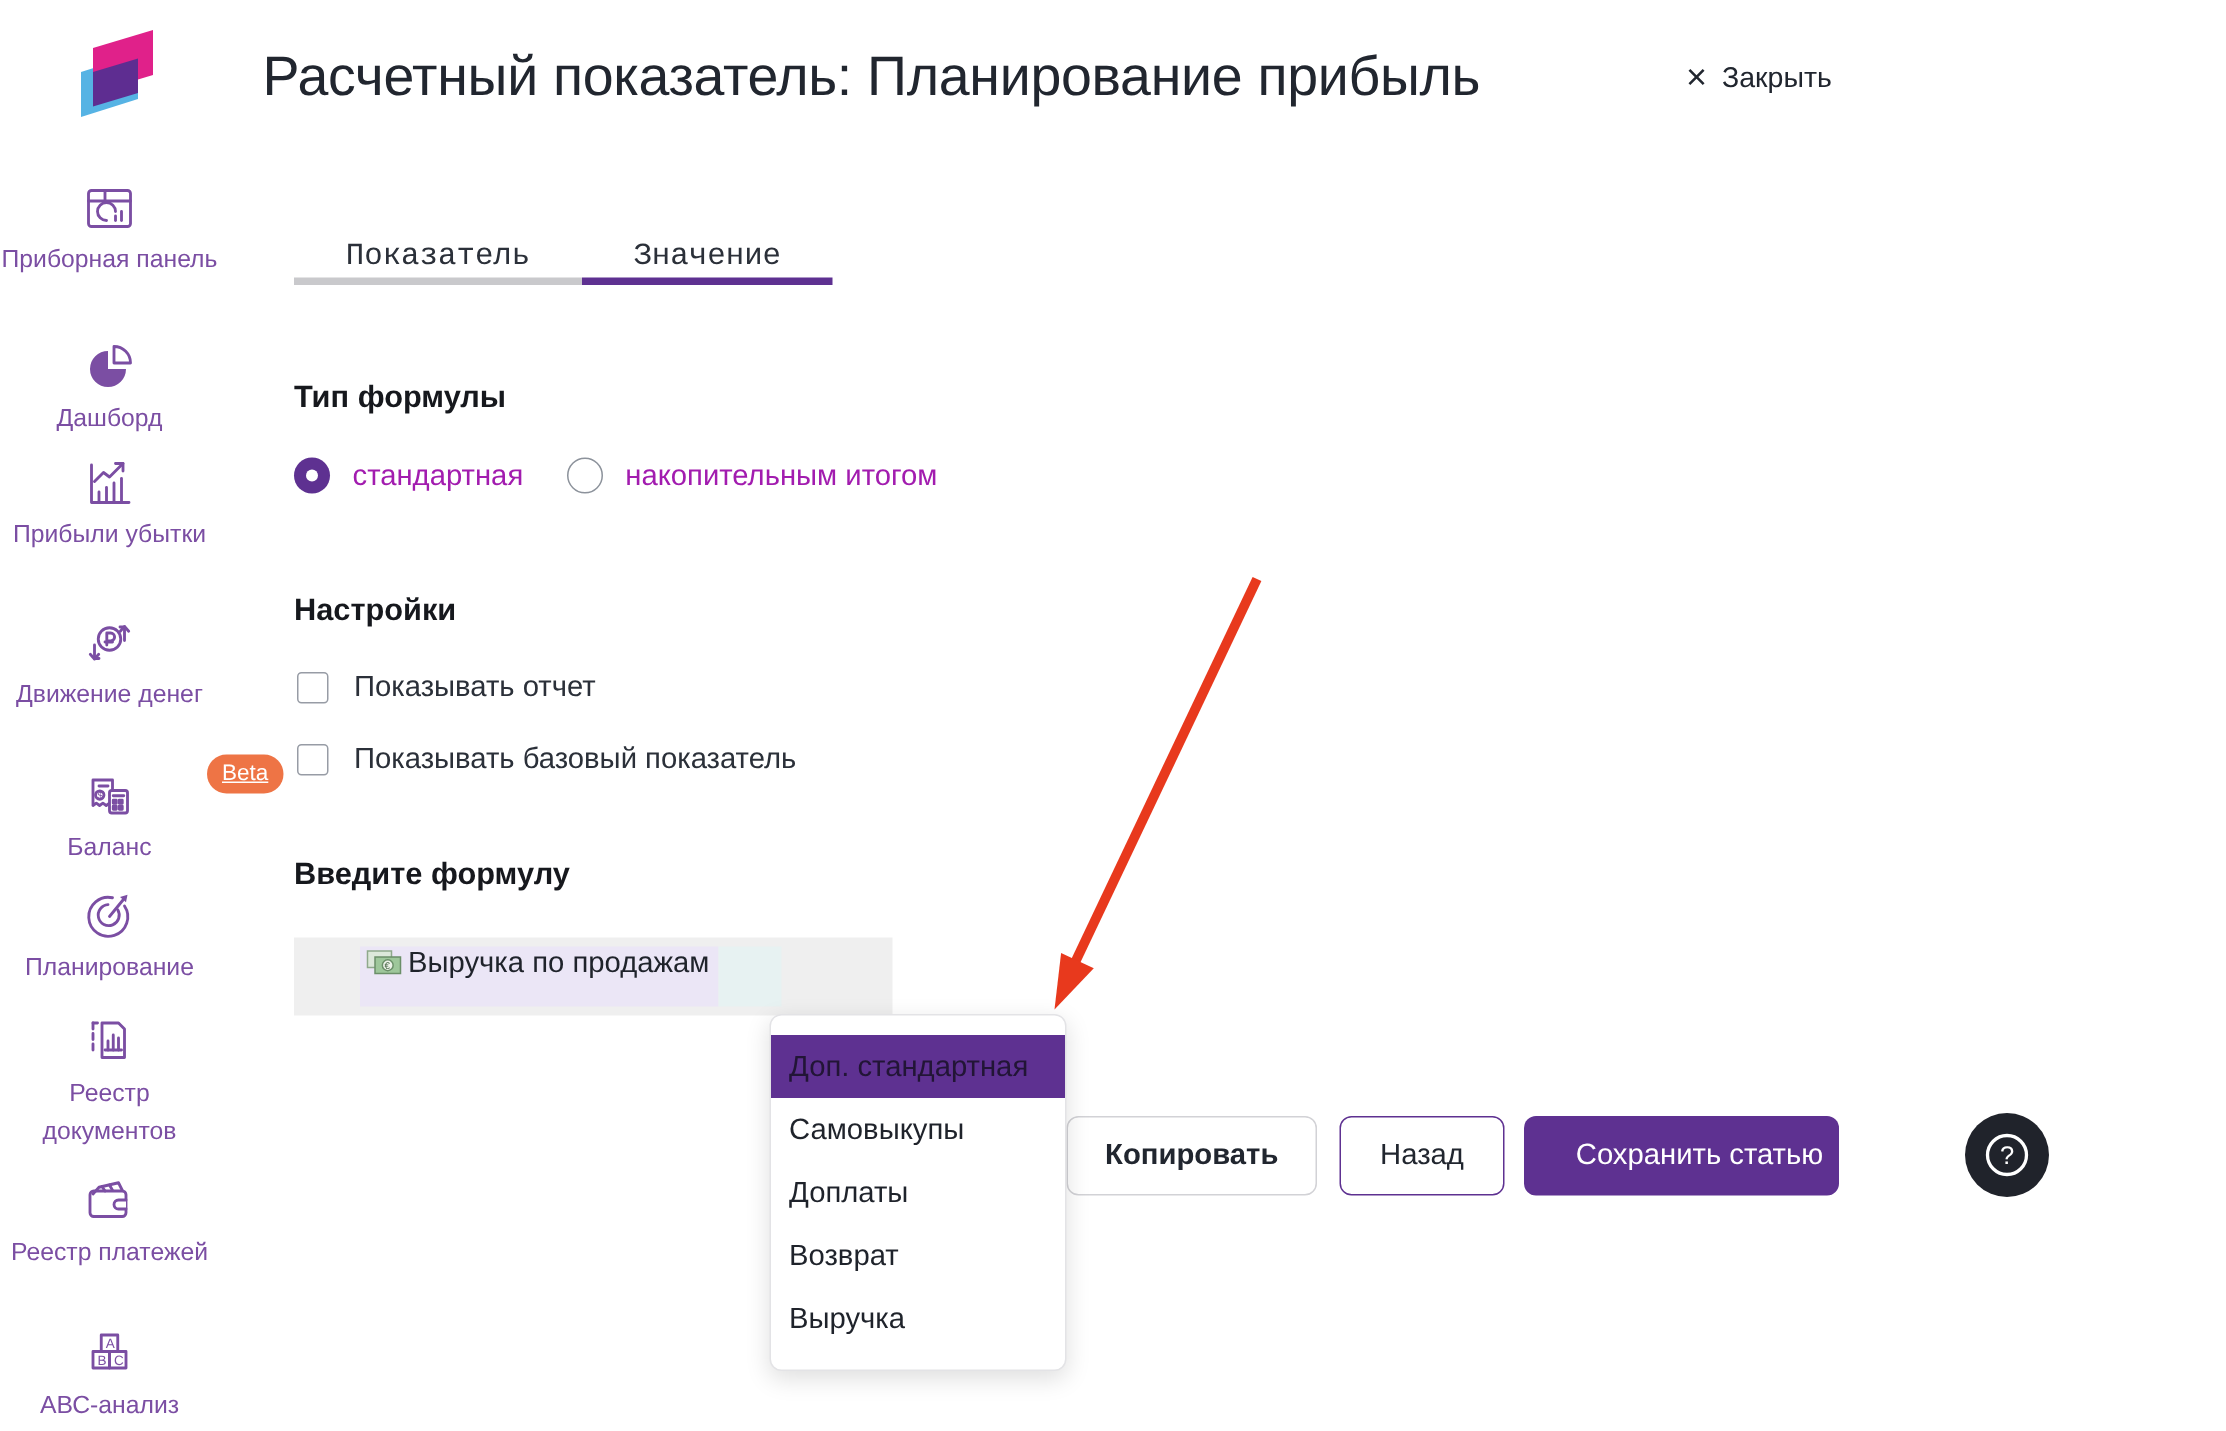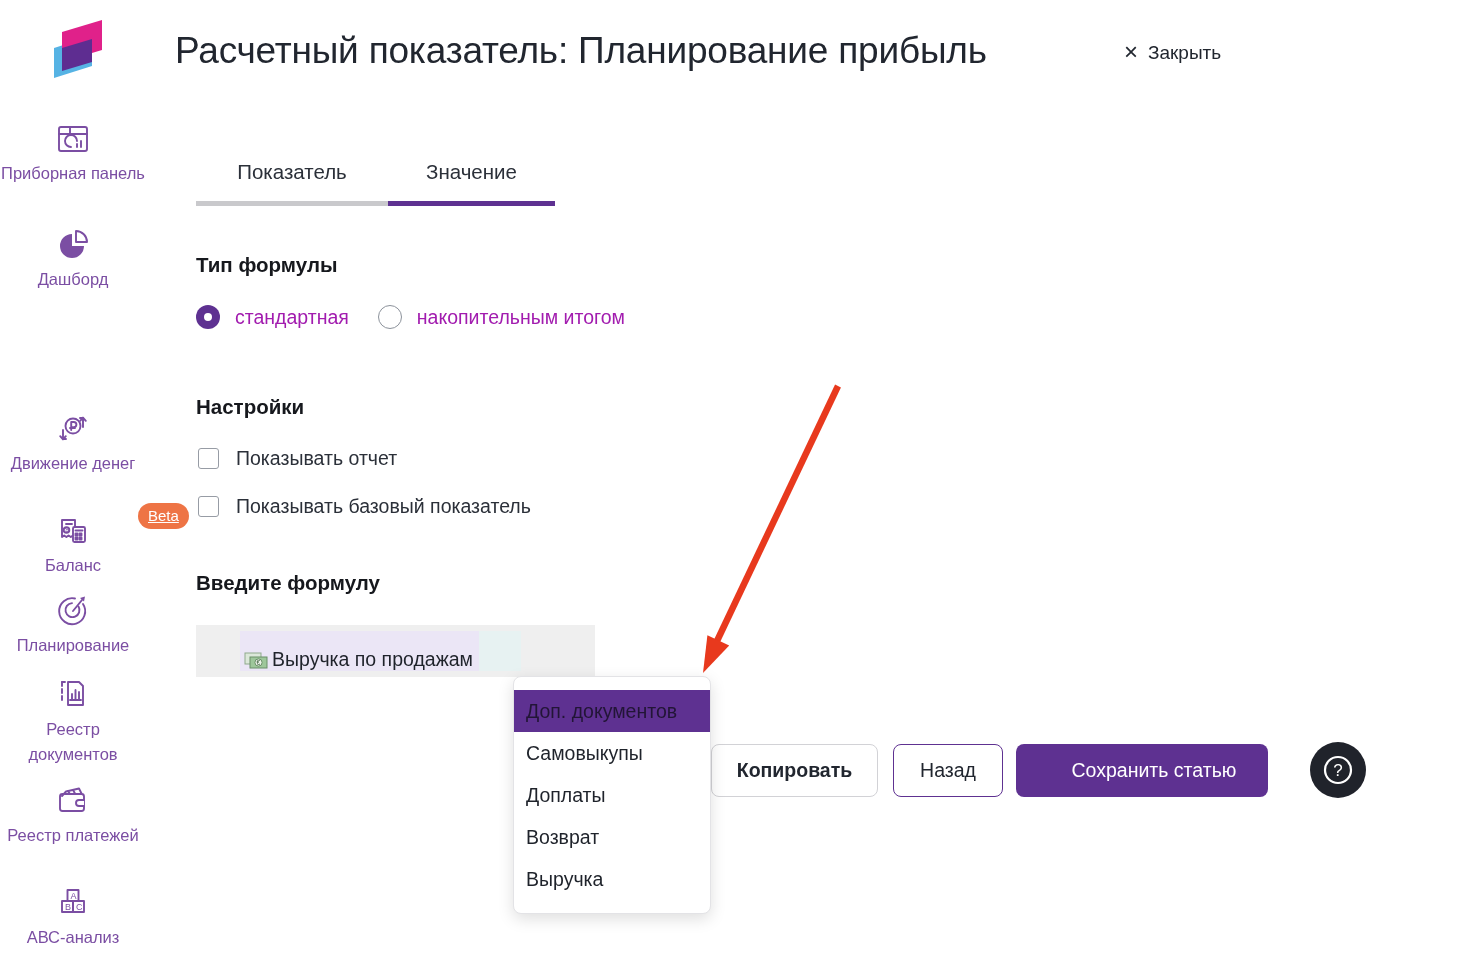--- a/index.html
+++ b/index.html
@@ -21,21 +21,21 @@
   
   .page-title { position:absolute; left:175px; top:30px; font-size:37px; font-weight:500;
                 color:#21262F; letter-spacing:-0.2px; }
   .close-btn { position:absolute; left:1124px; top:40px; display:flex; align-items:flex-start;
                gap:10px; cursor:pointer; color:#21262F; }
   .close-x { font-size:24px; line-height:24px; font-weight:400; }
   .close-label { font-size:19px; line-height:26px; }
 
   
   .tabs { position:absolute; left:196px; top:160px; display:flex; }
-  .tab { text-align:center; font-size:20.5px; color:#2B3039; padding-bottom:17px; cursor:pointer; }
+  .tab { text-align:center; font-size:20.5px; color:#2B3039; padding-bottom:2px; cursor:pointer;font-family:Liberation Mono, monospace; }
   .tab-1 { width:192px; border-bottom:5px solid #C9C9CC; }
   .tab-2 { width:167px; border-bottom:5px solid #5E3191; }
 
   
   .section-heading { position:absolute; left:196px; font-size:20.5px; font-weight:700; color:#16181D; }
   .h-formula-type{top:253px}.h-settings{top:395px}.h-enter-formula{top:571px}
 
   .radio-row { position:absolute; left:196px; top:305px; display:flex; align-items:center; gap:29px; }
   .radio-opt { display:flex; align-items:center; gap:15px; cursor:pointer; }
   .radio { width:24px; height:24px; border-radius:50%; position:relative; flex:0 0 auto; }
@@ -45,39 +45,39 @@
   .radio.off { border:1.6px solid #8C929B; }
   .radio-label { font-size:19.5px; color:#a21caf; }
 
   .check-row { position:absolute; left:198px; display:flex; align-items:center; gap:17px; cursor:pointer;justify-content:center; }
   .cr-1{top:447px}.cr-2{top:495px}
   .checkbox { width:21px; height:21px; border:1.6px solid #979CA5; border-radius:3px; background:#fff; flex:0 0 auto; }
   .check-label { font-size:19.5px; color:#2B3039; }
 
   .formula-bar { position:absolute; left:196px; top:625px; width:399px; height:52px;
                  background:#EFEFEF; display:flex; align-items:center; cursor:text; }
-  .formula-chip { margin-left:44px; height:40px; background:#EBE6F6; display:flex; align-items:flex-end;
+  .formula-chip { margin-left:44px; height:40px; background:#EBE6F6; display:flex; align-items:flex-start;
                   padding:0 6px 0 4px; }
   .chip-label { font-size:19.5px; color:#1F232B; margin-left:3px; }
   .selection-block { width:42px; height:40px; background:#E7F2F2; }
 
   
   .dropdown { position:absolute; left:513px; top:676px; width:198px; background:#fff;
               border:1px solid #E3E3E6; border-radius:8px; padding:13px 0;
               box-shadow:0 5px 16px rgba(0,0,0,0.13); z-index:5; }
   .dd-item { height:42px; line-height:42px; padding-left:12px; font-size:19.5px; color:#1F232B; cursor:pointer; }
   .dd-item.hl { background:#5E3191; color:#221536; }
 
   
   .btn { position:absolute; top:744px; height:53px; border-radius:8px; font-size:19.5px;
          display:flex; align-items:center; justify-content:center; cursor:pointer;
          font-family:"Liberation Sans", sans-serif; background:#fff; color:#21262F; }
   .btn-copy { left:711px; width:167px; border:1px solid #D2D2D6;font-weight:bold; }
   .btn-back { left:893px; width:110px; border:1.6px solid #5E3191; }
-  .btn-save { left:1016px; width:252px; border:none; background:#5E3191; color:#fff;padding-left:24px; }
+  .btn-save { left:1016px; width:210px; border:none; background:#5E3191; color:#fff;padding-left:24px; }
 
   
   .help-btn { position:absolute; left:1310px; top:742px; width:56px; height:56px; border-radius:50%;
               background:#20232B; display:flex; align-items:center; justify-content:center; cursor:pointer; }
 
   
   .arrow-overlay { position:absolute; left:680px; top:372px; width:180px; height:320px;
                    pointer-events:none; z-index:9; }
 
   svg.ic { stroke:#7B4EA3; fill:none; stroke-width:1.9; stroke-linecap:round; stroke-linejoin:round; }
@@ -114,20 +114,34 @@
     <div class="nav-item ni-2">
       <span class="nav-icon">
         <svg class="ic" width="38" height="38" viewBox="0 0 38 38">
           <path d="M18 8 A12 12 0 1 0 30 20 L18 20 Z" fill="#7B4EA3" stroke="none"></path>
           <path d="M22 16 V5 a11 11 0 0 1 11 11 Z"></path>
         </svg>
       </span>
       <span class="nav-label">Дашборд</span>
     </div>
 
+    <div class="nav-item ni-3">
+      <span class="nav-icon">
+        <svg class="ic" width="38" height="38" viewBox="0 0 38 38">
+          <polyline points="7,7 7,32 32,32"></polyline>
+          <line x1="12" y1="32" x2="12" y2="25"></line>
+          <line x1="17" y1="32" x2="17" y2="22"></line>
+          <line x1="22" y1="32" x2="22" y2="19"></line>
+          <line x1="27" y1="32" x2="27" y2="16"></line>
+          <polyline points="9,18 15,12 19,15 28,6"></polyline>
+          <polyline points="23,6 28,6 28,11"></polyline>
+        </svg>
+      </span>
+      <span class="nav-label">Прибыли убытки</span>
+    </div>
 
     <div class="nav-item ni-4">
       <span class="nav-icon">
         <svg class="ic" width="38" height="38" viewBox="0 0 38 38">
           <circle cx="19" cy="16" r="7.5"></circle>
           <path d="M17.2 20 v-8 h2.6 a2.6 2.6 0 0 1 0 5.2 h-2.6"></path>
           <line x1="16" y1="18" x2="21" y2="18"></line>
           <path d="M29 17 V8 h-3"></path>
           <polyline points="26.2,10.8 29,7.6 31.8,10.8"></polyline>
           <path d="M9 20 v9 h3"></path>
@@ -252,21 +266,21 @@
         <rect x="6" y="7" width="17" height="11" fill="#9EC79B" stroke="#6B8F69" stroke-width="1"></rect>
         <circle cx="14.5" cy="12.5" r="3.6" fill="#EDF3EA" stroke="#6B8F69" stroke-width="1"></circle>
         <text x="12.4" y="15" font-size="6.5" fill="#3E5F3C" font-family="Liberation Sans, sans-serif">€</text>
       </svg>
       <span class="chip-label">Выручка по продажам</span>
     </span>
     <span class="selection-block"></span>
   </div>
 
   <div class="dropdown">
-    <div class="dd-item hl">Доп. документов</div>
+    <div class="dd-item hl">Доп. стандартная</div>
     <div class="dd-item">Самовыкупы</div>
     <div class="dd-item">Доплаты</div>
     <div class="dd-item">Возврат</div>
     <div class="dd-item">Выручка</div>
   </div>
 
   <div class="btn btn-copy">Копировать</div>
   <div class="btn btn-back">Назад</div>
   <div class="btn btn-save">Сохранить статью</div>
 

